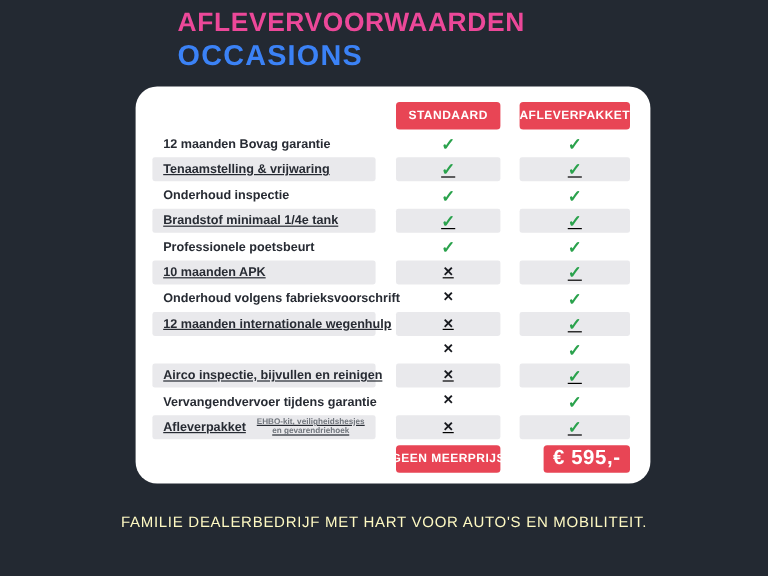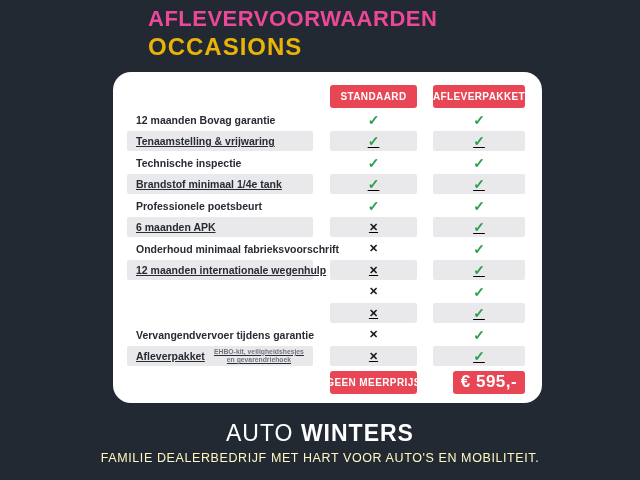--- a/index.html
+++ b/index.html
@@ -12,21 +12,21 @@
     overflow:hidden;
   }
 
   
   .heading { position:absolute; left:148px; top:8px; }
   .title {
     color:#ec4899; font-size:22px; font-weight:bold; letter-spacing:0.5px;
     line-height:1.0;
   }
   .subtitle {
-    color:#eab308; font-size:24px; font-weight:bold; letter-spacing:1px;
+    color:#3b82f6; font-size:24px; font-weight:bold; letter-spacing:1px;
     line-height:1.0; margin-top:5px;
   }
 
   
   .card {
     position:absolute; left:113px; top:72px;
     width:429px; height:331px;
     background:#ffffff; border-radius:18px;
   }
   .grid {
@@ -119,21 +119,21 @@
         </div>
         <div class="cell check-cell col-3">
           <span class="mark-check">✓</span>
         </div>
         <div class="cell check-cell col-5">
           <span class="mark-check">✓</span>
         </div>
       </div>
       <div class="grid row">
         <div class="cell label-cell col-1">
-          <span>Technische inspectie</span>
+          <span>Onderhoud inspectie</span>
         </div>
         <div class="cell check-cell col-3">
           <span class="mark-check">✓</span>
         </div>
         <div class="cell check-cell col-5">
           <span class="mark-check">✓</span>
         </div>
       </div>
       <div class="grid row shaded">
         <div class="cell label-cell col-1">
@@ -152,32 +152,32 @@
         </div>
         <div class="cell check-cell col-3">
           <span class="mark-check">✓</span>
         </div>
         <div class="cell check-cell col-5">
           <span class="mark-check">✓</span>
         </div>
       </div>
       <div class="grid row shaded">
         <div class="cell label-cell col-1">
-          <span>6 maanden APK</span>
-        </div>
-        <div class="cell check-cell col-3">
-          <span class="mark-cross">✕</span>
-        </div>
-        <div class="cell check-cell col-5">
-          <span class="mark-check">✓</span>
-        </div>
-      </div>
-      <div class="grid row">
-        <div class="cell label-cell col-1">
-          <span>Onderhoud minimaal fabrieksvoorschrift</span>
+          <span>10 maanden APK</span>
+        </div>
+        <div class="cell check-cell col-3">
+          <span class="mark-cross">✕</span>
+        </div>
+        <div class="cell check-cell col-5">
+          <span class="mark-check">✓</span>
+        </div>
+      </div>
+      <div class="grid row">
+        <div class="cell label-cell col-1">
+          <span>Onderhoud volgens fabrieksvoorschrift</span>
         </div>
         <div class="cell check-cell col-3">
           <span class="mark-cross">✕</span>
         </div>
         <div class="cell check-cell col-5">
           <span class="mark-check">✓</span>
         </div>
       </div>
       <div class="grid row shaded">
         <div class="cell label-cell col-1">
@@ -192,20 +192,23 @@
       </div>
       <div class="grid row">
         <div class="cell check-cell col-3">
           <span class="mark-cross">✕</span>
         </div>
         <div class="cell check-cell col-5">
           <span class="mark-check">✓</span>
         </div>
       </div>
       <div class="grid row shaded">
+        <div class="cell label-cell col-1">
+          <span>Airco inspectie, bijvullen en reinigen</span>
+        </div>
         <div class="cell check-cell col-3">
           <span class="mark-cross">✕</span>
         </div>
         <div class="cell check-cell col-5">
           <span class="mark-check">✓</span>
         </div>
       </div>
       <div class="grid row">
         <div class="cell label-cell col-1">
           <span>Vervangendvervoer tijdens garantie</span>
@@ -231,15 +234,14 @@
       </div>
     </div>
 
   <div class="grid price-row">
     <div class="price-btn small col-3">GEEN MEERPRIJS</div>
     <div class="price-btn big col-5">€ 595,-</div>
   </div>
 </div>
 
 <div class="site-footer">
-  <div class="brand"><span class="light">AUTO</span> <span class="bold">WINTERS</span></div>
   <div class="tagline">FAMILIE DEALERBEDRIJF MET HART VOOR AUTO'S EN MOBILITEIT.</div>
 </div>
 
 </body></html>

